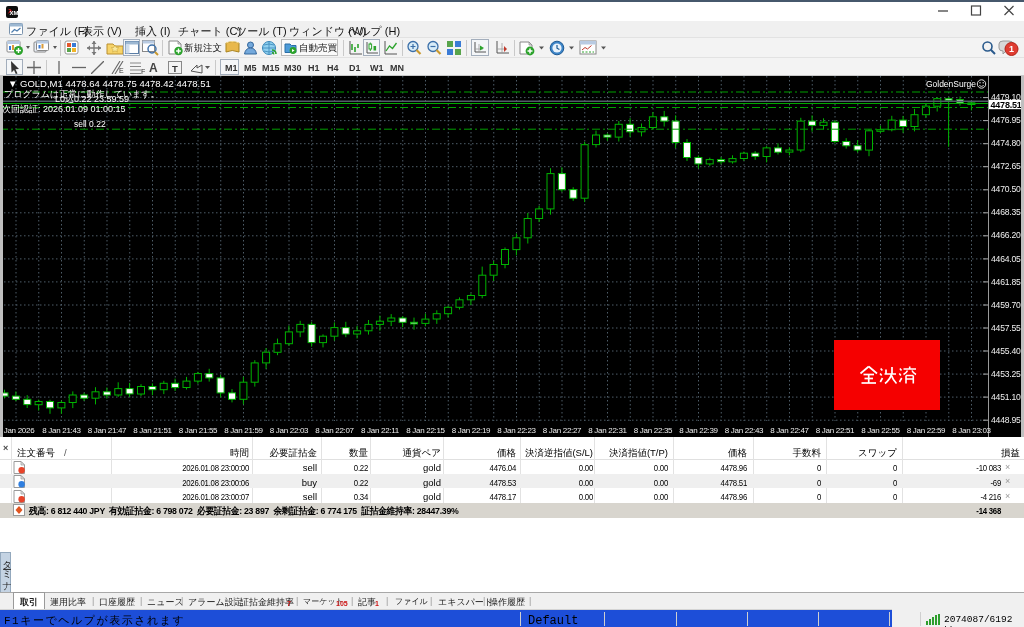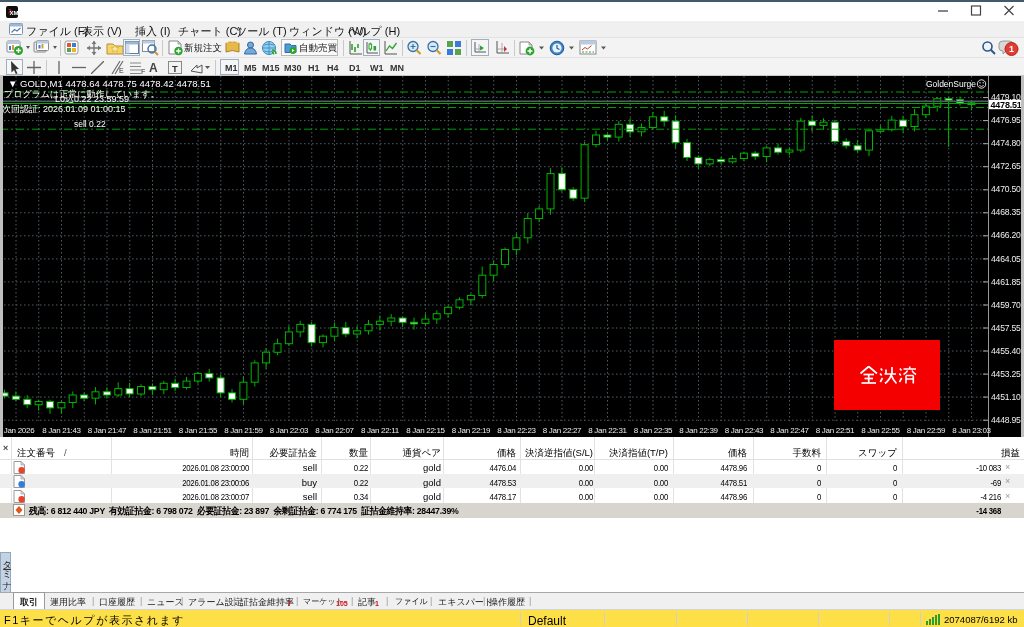--- a/index.html
+++ b/index.html
@@ -19,21 +19,21 @@
 .pressed { border:1px solid #a3aebc; background:#f4f6f8; }
 #chartwrap { position:absolute; left:0; top:76px; width:1024px; height:361px; background:#000; }
 #terminal { position:absolute; left:0; top:437px; width:1024px; height:172px; background:#ffffff; font-size:9.5px; color:#000; }
 #terminal .num { letter-spacing:-0.3px; }
 #terminal .r.num { transform:scaleX(0.82); transform-origin:100% 50%; }
 .colsep { position:absolute; top:0; width:1px; background:#e2e2e2; }
 .r { position:absolute; text-align:right; white-space:pre; }
 .l { position:absolute; white-space:pre; }
 .row { position:absolute; left:0; width:1024px; height:14.5px; }
 #tabbar { position:absolute; left:0; top:592px; width:1024px; height:17px; background:#f0f0f0; border-top:1px solid #a8a8a8; font-size:9px; color:#222; }
-#statusbar { position:absolute; left:0; top:609px; width:1024px; height:18px; background:#fde047; border-top:1px solid #d4d4d4; font-size:10px; color:#000; }
+#statusbar { position:absolute; left:0; top:609px; width:892px; height:18px; background:#1d4ed8; border-top:1px solid #d4d4d4; font-size:10px; color:#000;font-family:Liberation Mono, monospace; }
 .ssep { position:absolute; top:2px; height:14px; width:1px; background:#cfcfcf; }
 svg text { font-family:"Liberation Sans",sans-serif; }
 </style>
 </head>
 <body>
 <div id="win">
 
 <div id="titlebar">
  <svg class="abs" style="left:6px;top:4px" width="12" height="12">
         <rect x="0" y="0" width="12" height="12" rx="2" fill="#0d0d0d"></rect>

